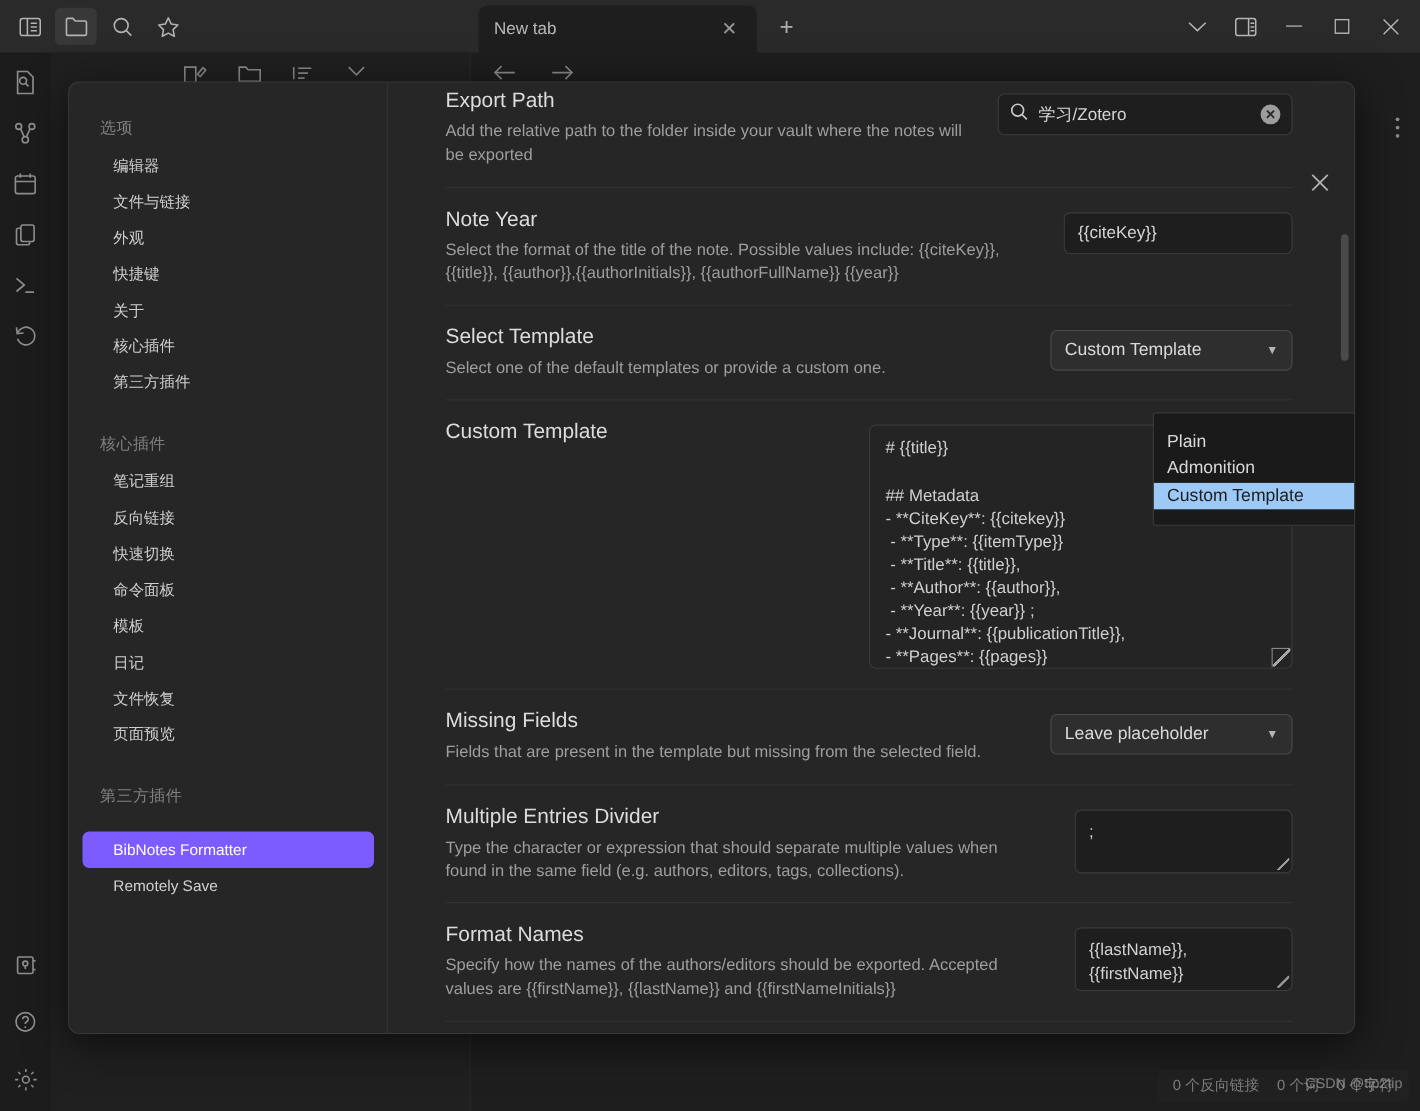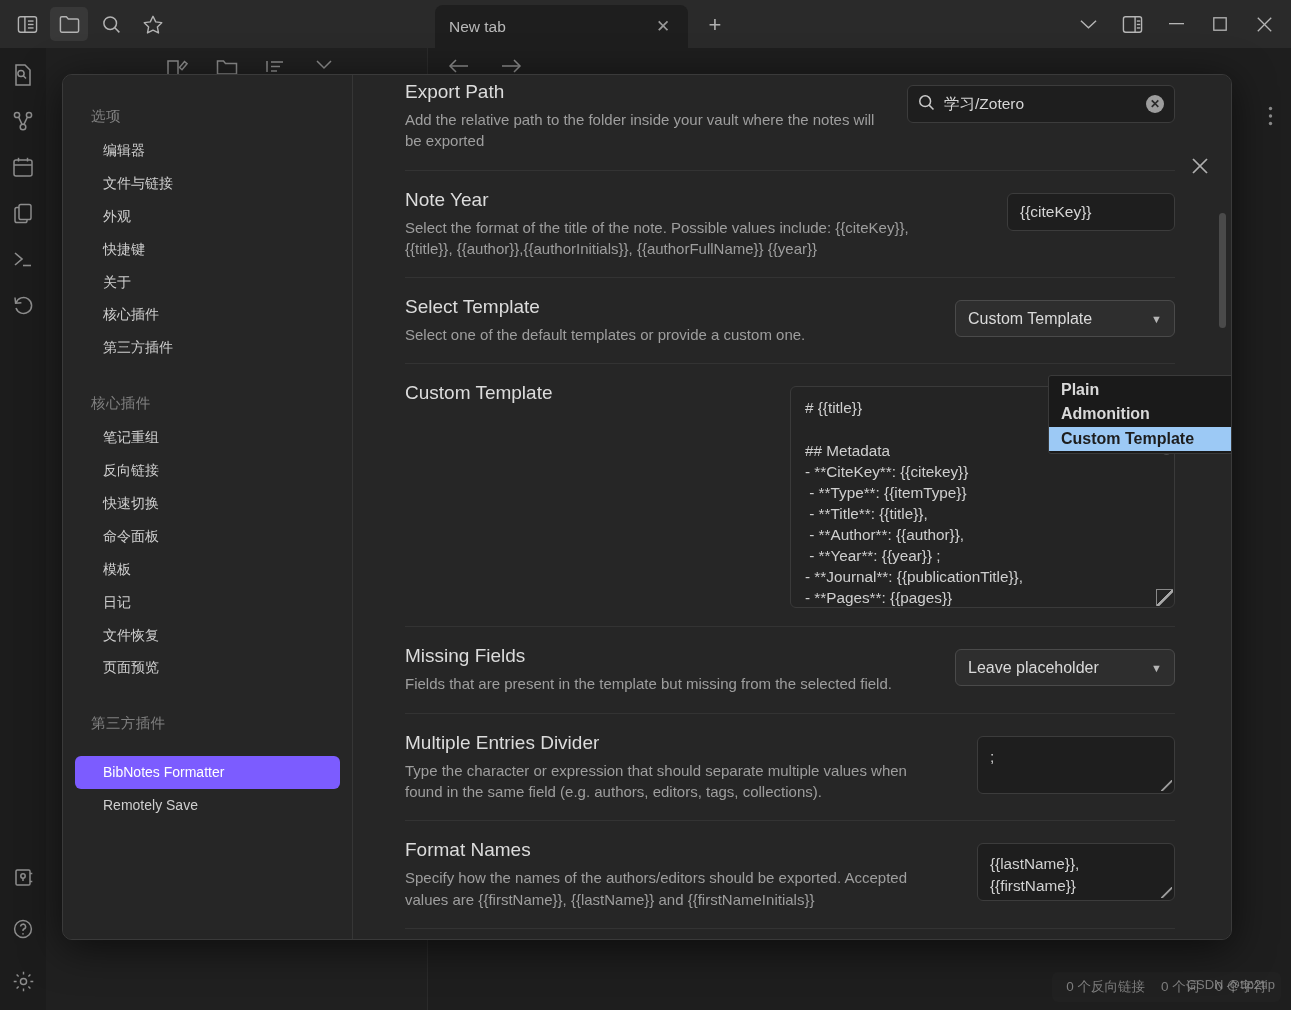--- a/index.html
+++ b/index.html
@@ -139,21 +139,21 @@
   .search-box {
     width: 268px; height: 38px; background: #1e1e1e; border: 1px solid #3c3c3c;
     border-radius: 6px; display: flex; align-items: center; padding: 0 10px; gap: 9px;
   }
   .search-val { color: #d6d6d6; font-size: 15.5px; flex: 1; }
   .clear-btn {
     width: 18px; height: 18px; border-radius: 50%; background: #9d9d9d; color: #2a2a2a;
     display:flex; align-items:center; justify-content:center; font-size: 12px; font-weight: bold;
   }
   .text-input {
-    width: 168px; height: 38px; background: #1e1e1e; border: 1px solid #3c3c3c;
+    width: 208px; height: 38px; background: #1e1e1e; border: 1px solid #3c3c3c;
     border-radius: 6px; color: #d6d6d6; font-size: 15.5px;
     display: flex; align-items: center; padding: 0 12px;
     font-family: "Liberation Sans", sans-serif;
   }
   .dropdown {
     min-width: 170px; height: 37px; background: #2e2e2e; border: 1px solid #4a4a4a;
     border-radius: 6px; color: #dadada; font-size: 16px;
     display: flex; align-items: center; justify-content: space-between;
     padding: 0 12px; gap: 14px;
   }
@@ -182,21 +182,21 @@
   }
   .sa-resize {
     position: absolute; right: 2px; bottom: 2px; width: 11px; height: 11px;
     background: linear-gradient(135deg, transparent 45%, #9a9a9a 47%, #9a9a9a 58%, transparent 60%);
   }
 
   
   .dd-list {
     position: absolute; left: 985px; top: 300px; width: 194px;
     background: #1a1a1a; border: 1px solid #3a3a3a; border-radius: 3px;
-    z-index: 40; padding: 2px 0; font-weight: bold;
+    z-index: 40; padding: 14px 0;
   }
   .dd-opt { color: #d9d9d9; font-size: 16px; padding: 1px 12px; line-height: 1.4; }
   .dd-opt.sel { background: #9cc9f5; color: #1d1d1d; }
 </style>
 </head>
 <body>
 
 <div id="app">
 
   <div class="titlebar">

